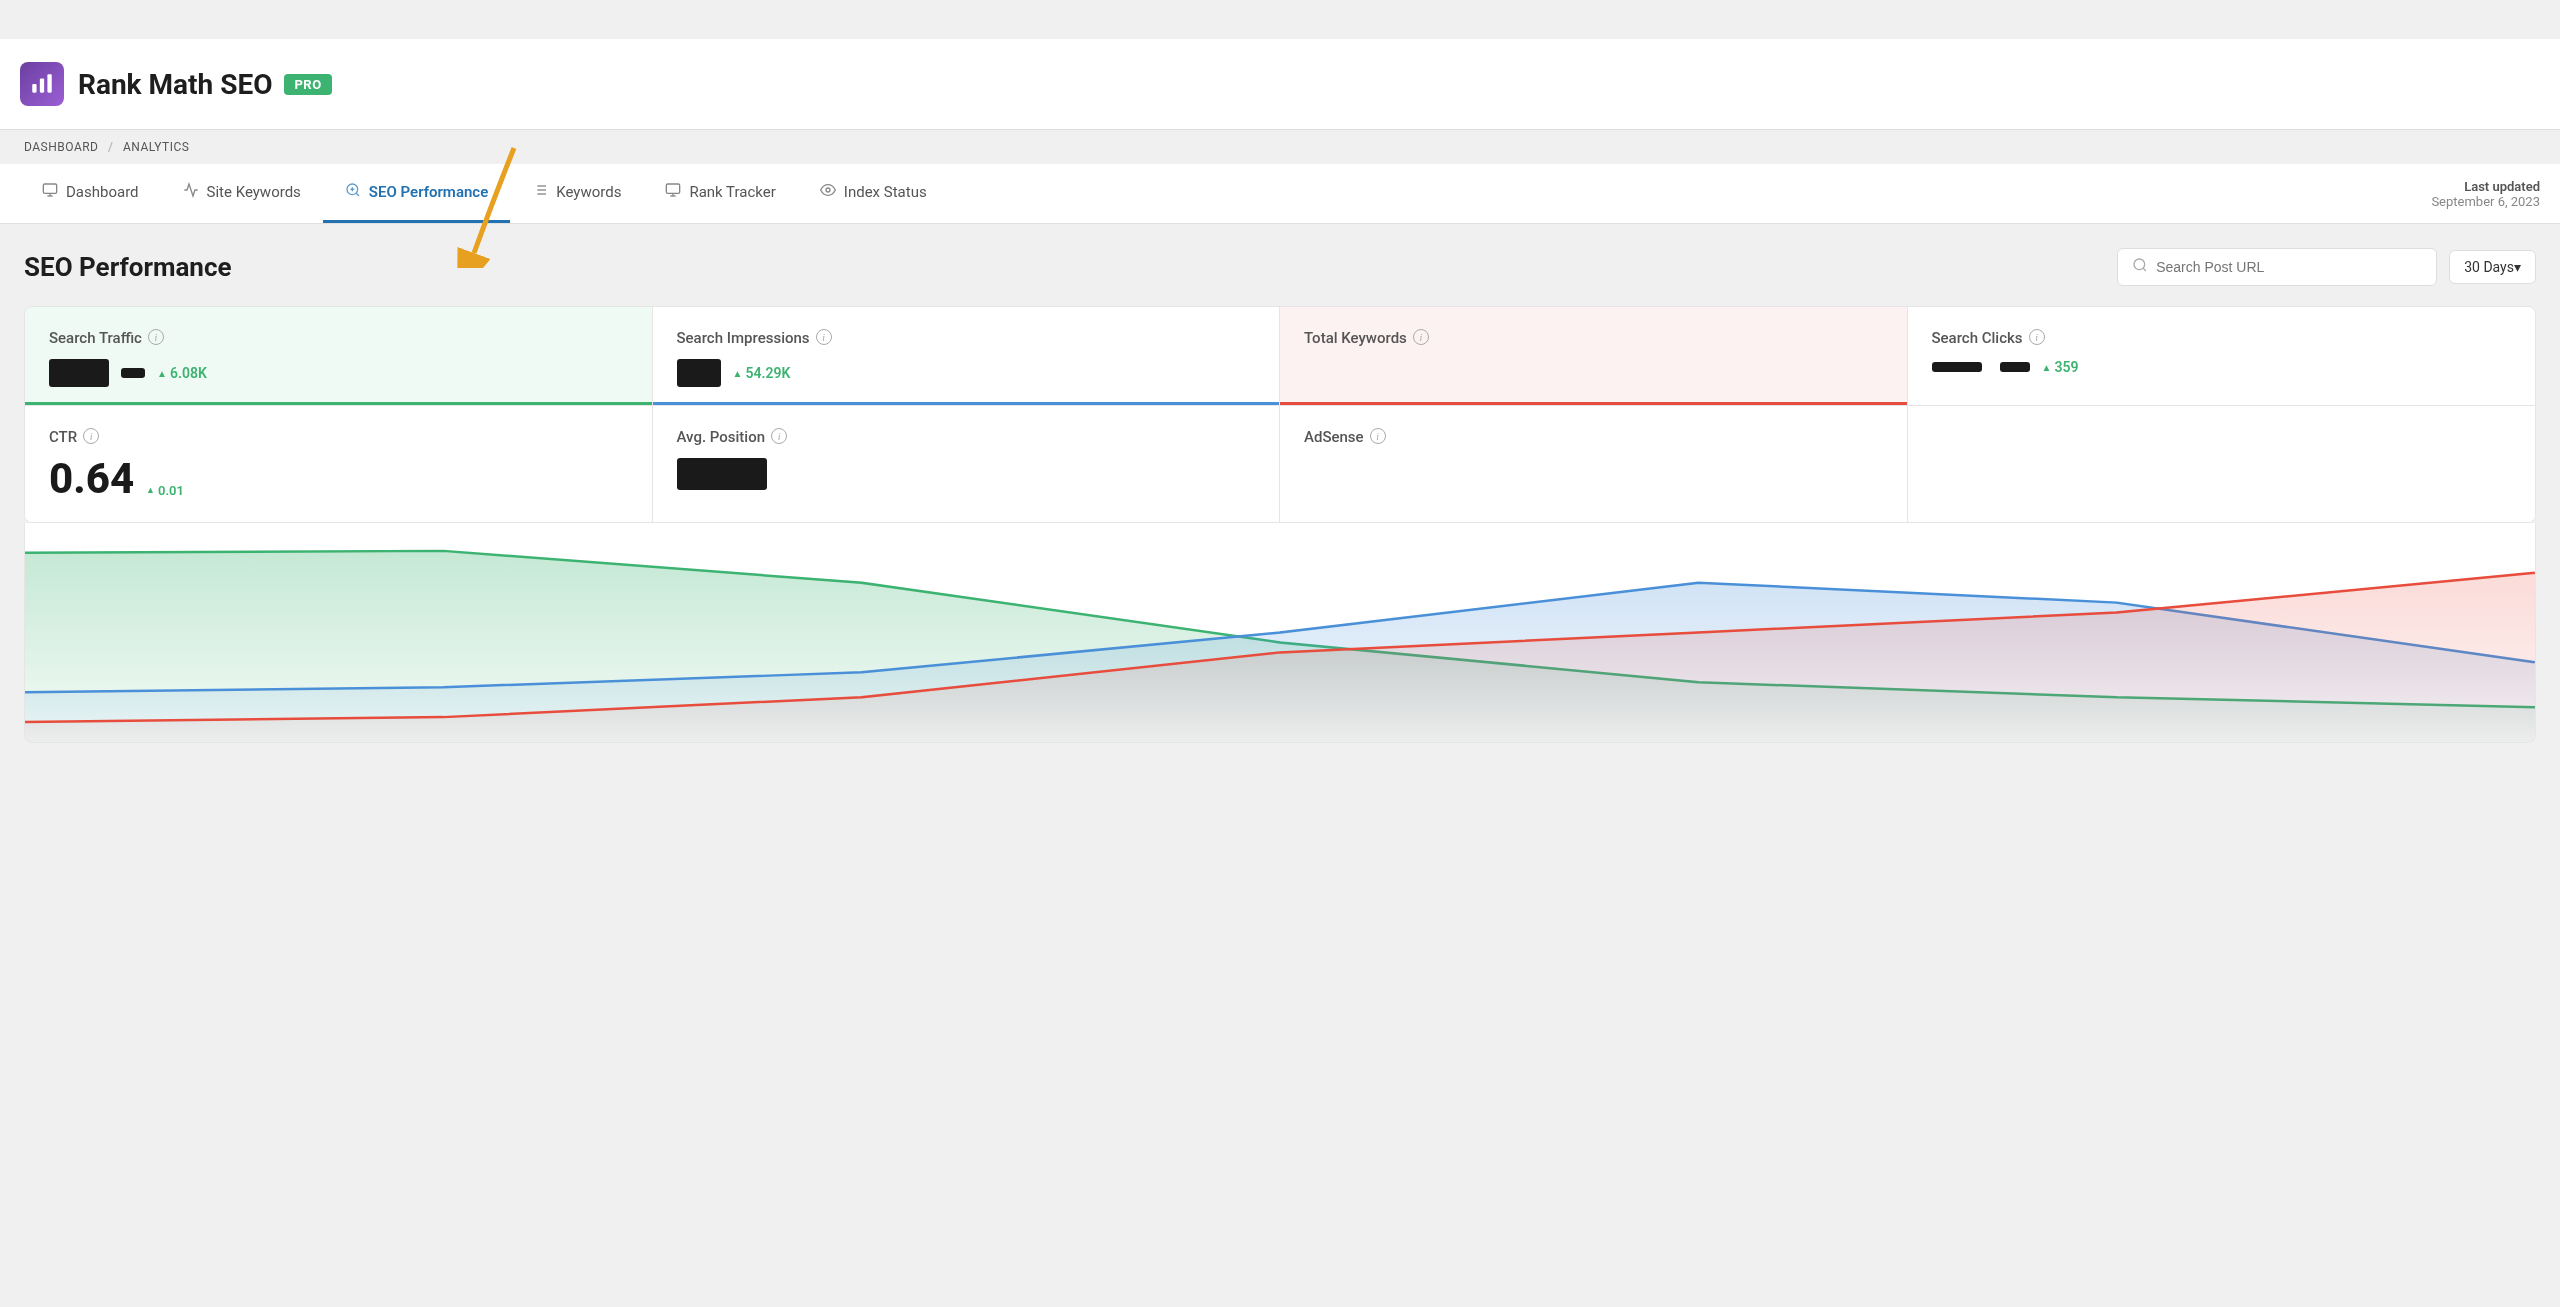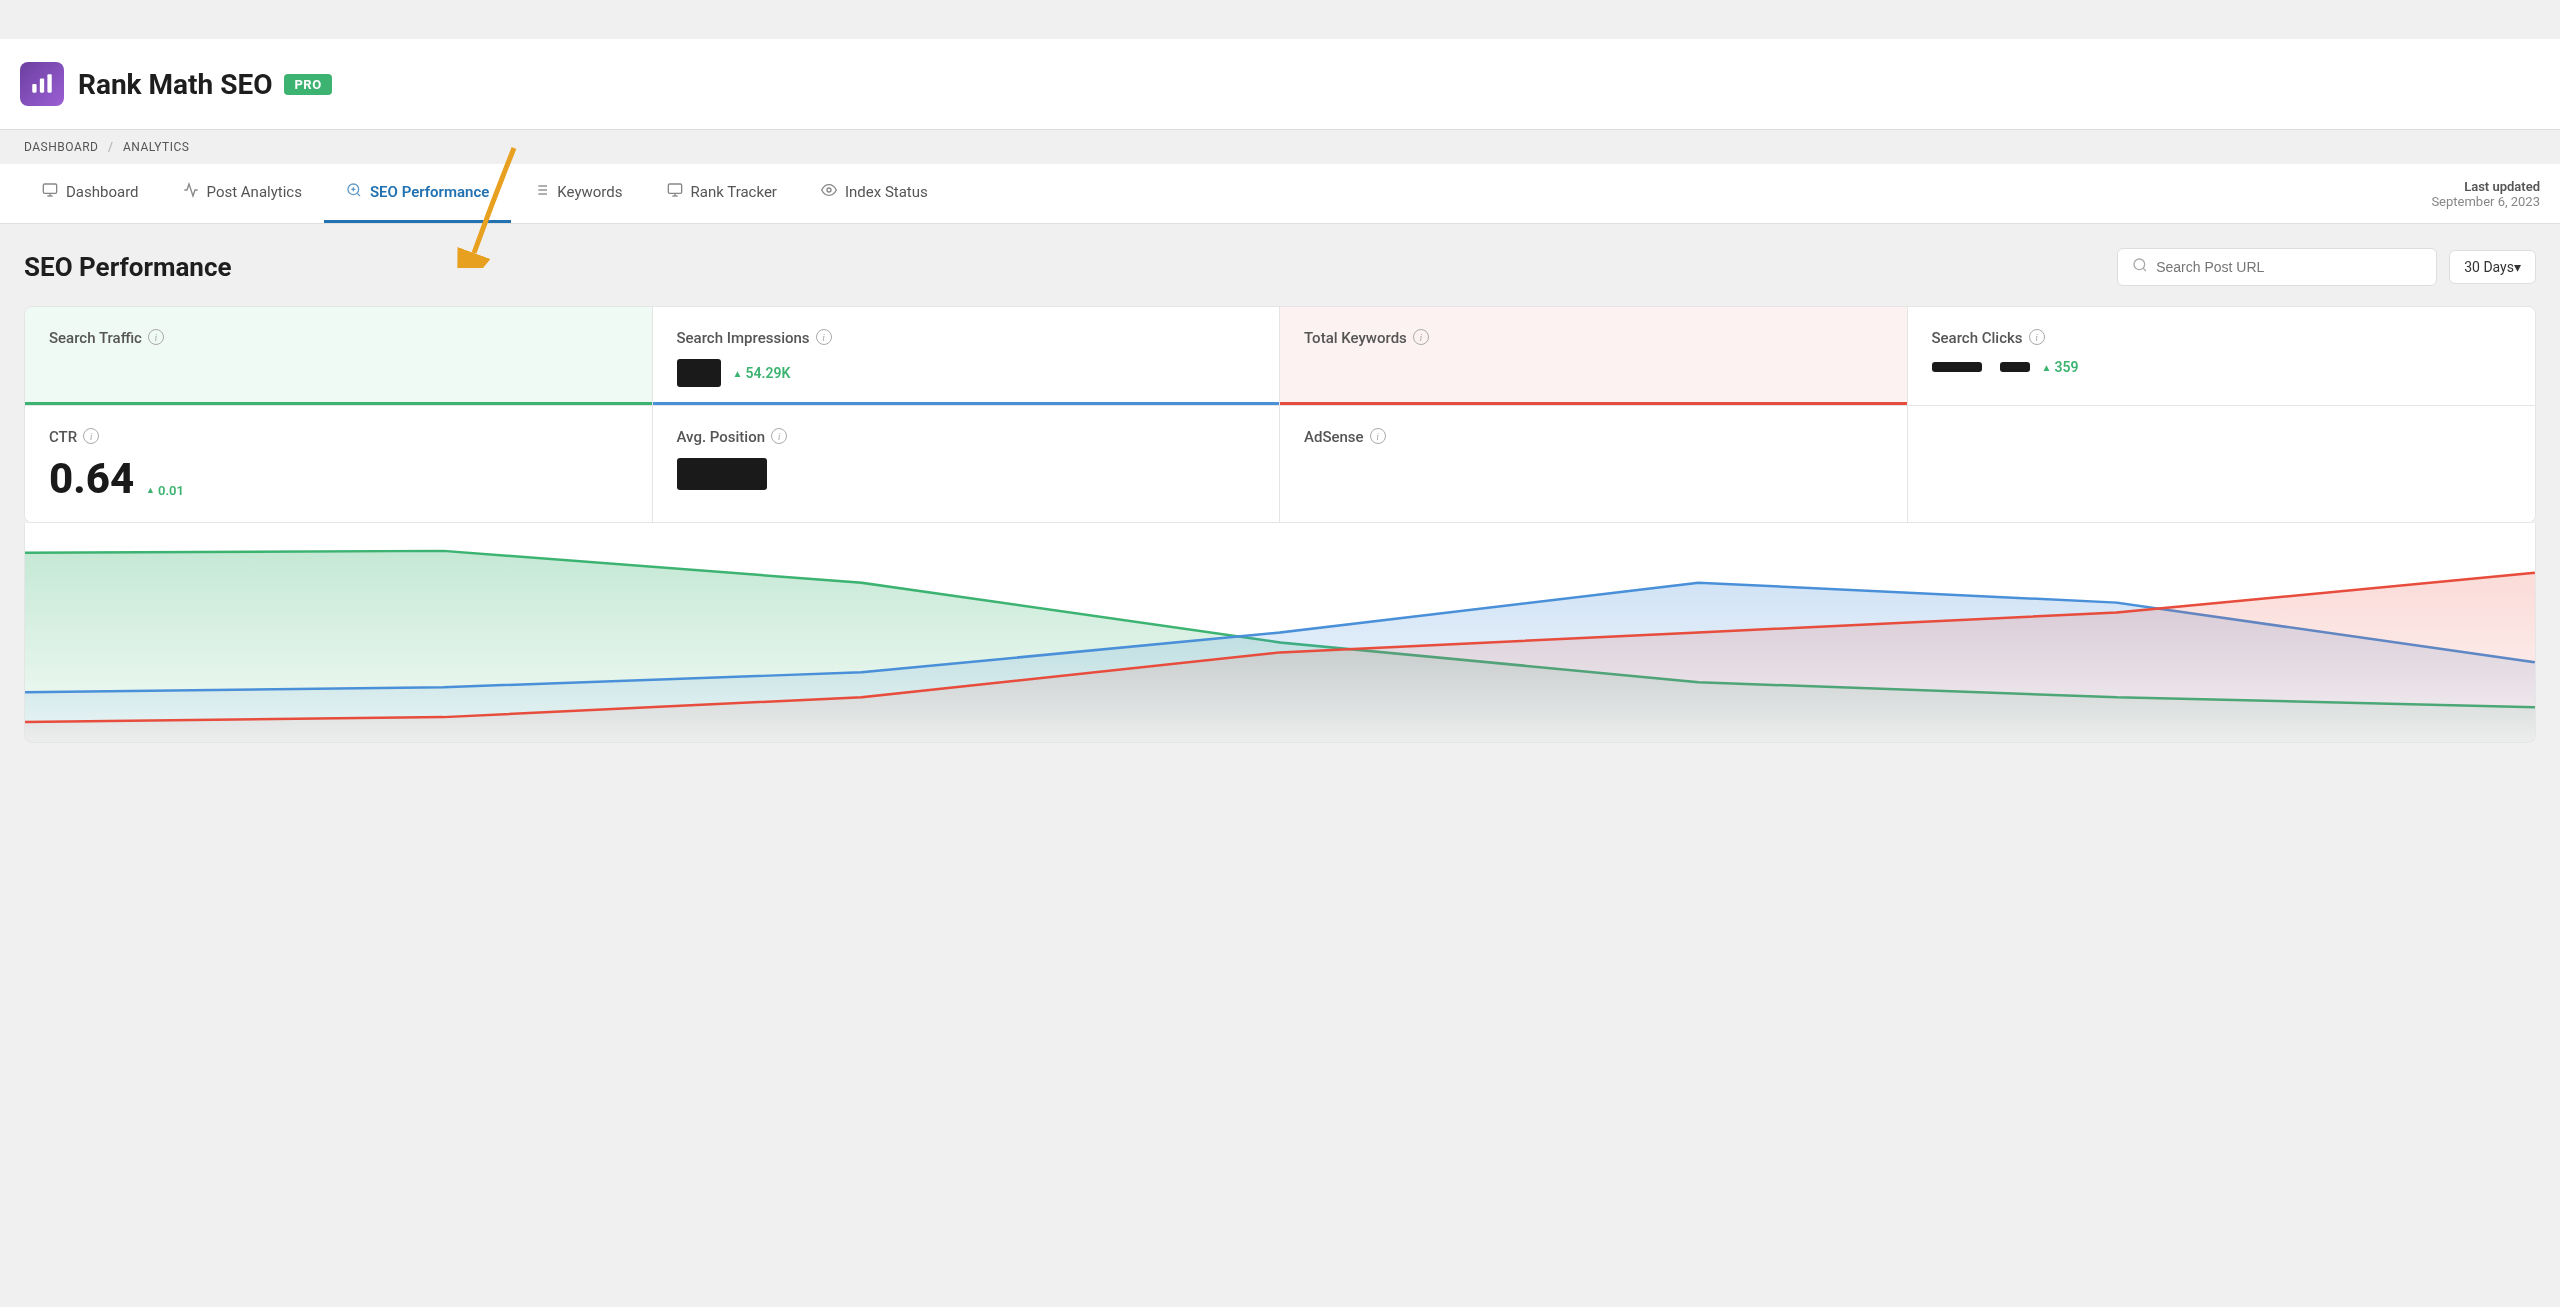--- a/index.html
+++ b/index.html
@@ -360,21 +360,21 @@
       </span>
       <span>Dashboard</span>
     </div>
 
     <div class="tab-item">
       <span class="tab-icon">
         <svg width="16" height="16" viewBox="0 0 24 24" fill="none" stroke="currentColor" stroke-width="2">
             <polyline points="22 12 18 12 15 21 9 3 6 12 2 12"></polyline>
           </svg>
       </span>
-      <span>Post Analytics</span>
+      <span>Site Keywords</span>
     </div>
 
     <div class="tab-item active">
       <span class="tab-icon">
         <svg width="16" height="16" viewBox="0 0 24 24" fill="none" stroke="currentColor" stroke-width="2">
             <circle cx="11" cy="11" r="8"></circle>
             <line x1="21" y1="21" x2="16.65" y2="16.65"></line>
             <line x1="8" y1="11" x2="14" y2="11"></line>
             <line x1="11" y1="8" x2="11" y2="14"></line>
           </svg>
@@ -456,20 +456,25 @@
       </div>
     </div>
   </div>
 
   <div class="stats-grid">
 
     <div class="stat-card highlighted-green">
       <div class="stat-title">
         <span>Search Traffic</span>
         <span class="help-icon">i</span>
+      </div>
+      <div class="stat-value-row">
+        <span class="stat-redacted" style="width:60px;height:28px;"></span>
+        <span class="stat-redacted" style="width:24px;height:10px;"></span>
+        <span class="stat-change">6.08K</span>
       </div>
       <div class="stat-card-bottom-border border-green"></div>
     </div>
 
     <div class="stat-card">
       <div class="stat-title">
         <span>Search Impressions</span>
         <span class="help-icon">i</span>
       </div>
       <div class="stat-value-row">

